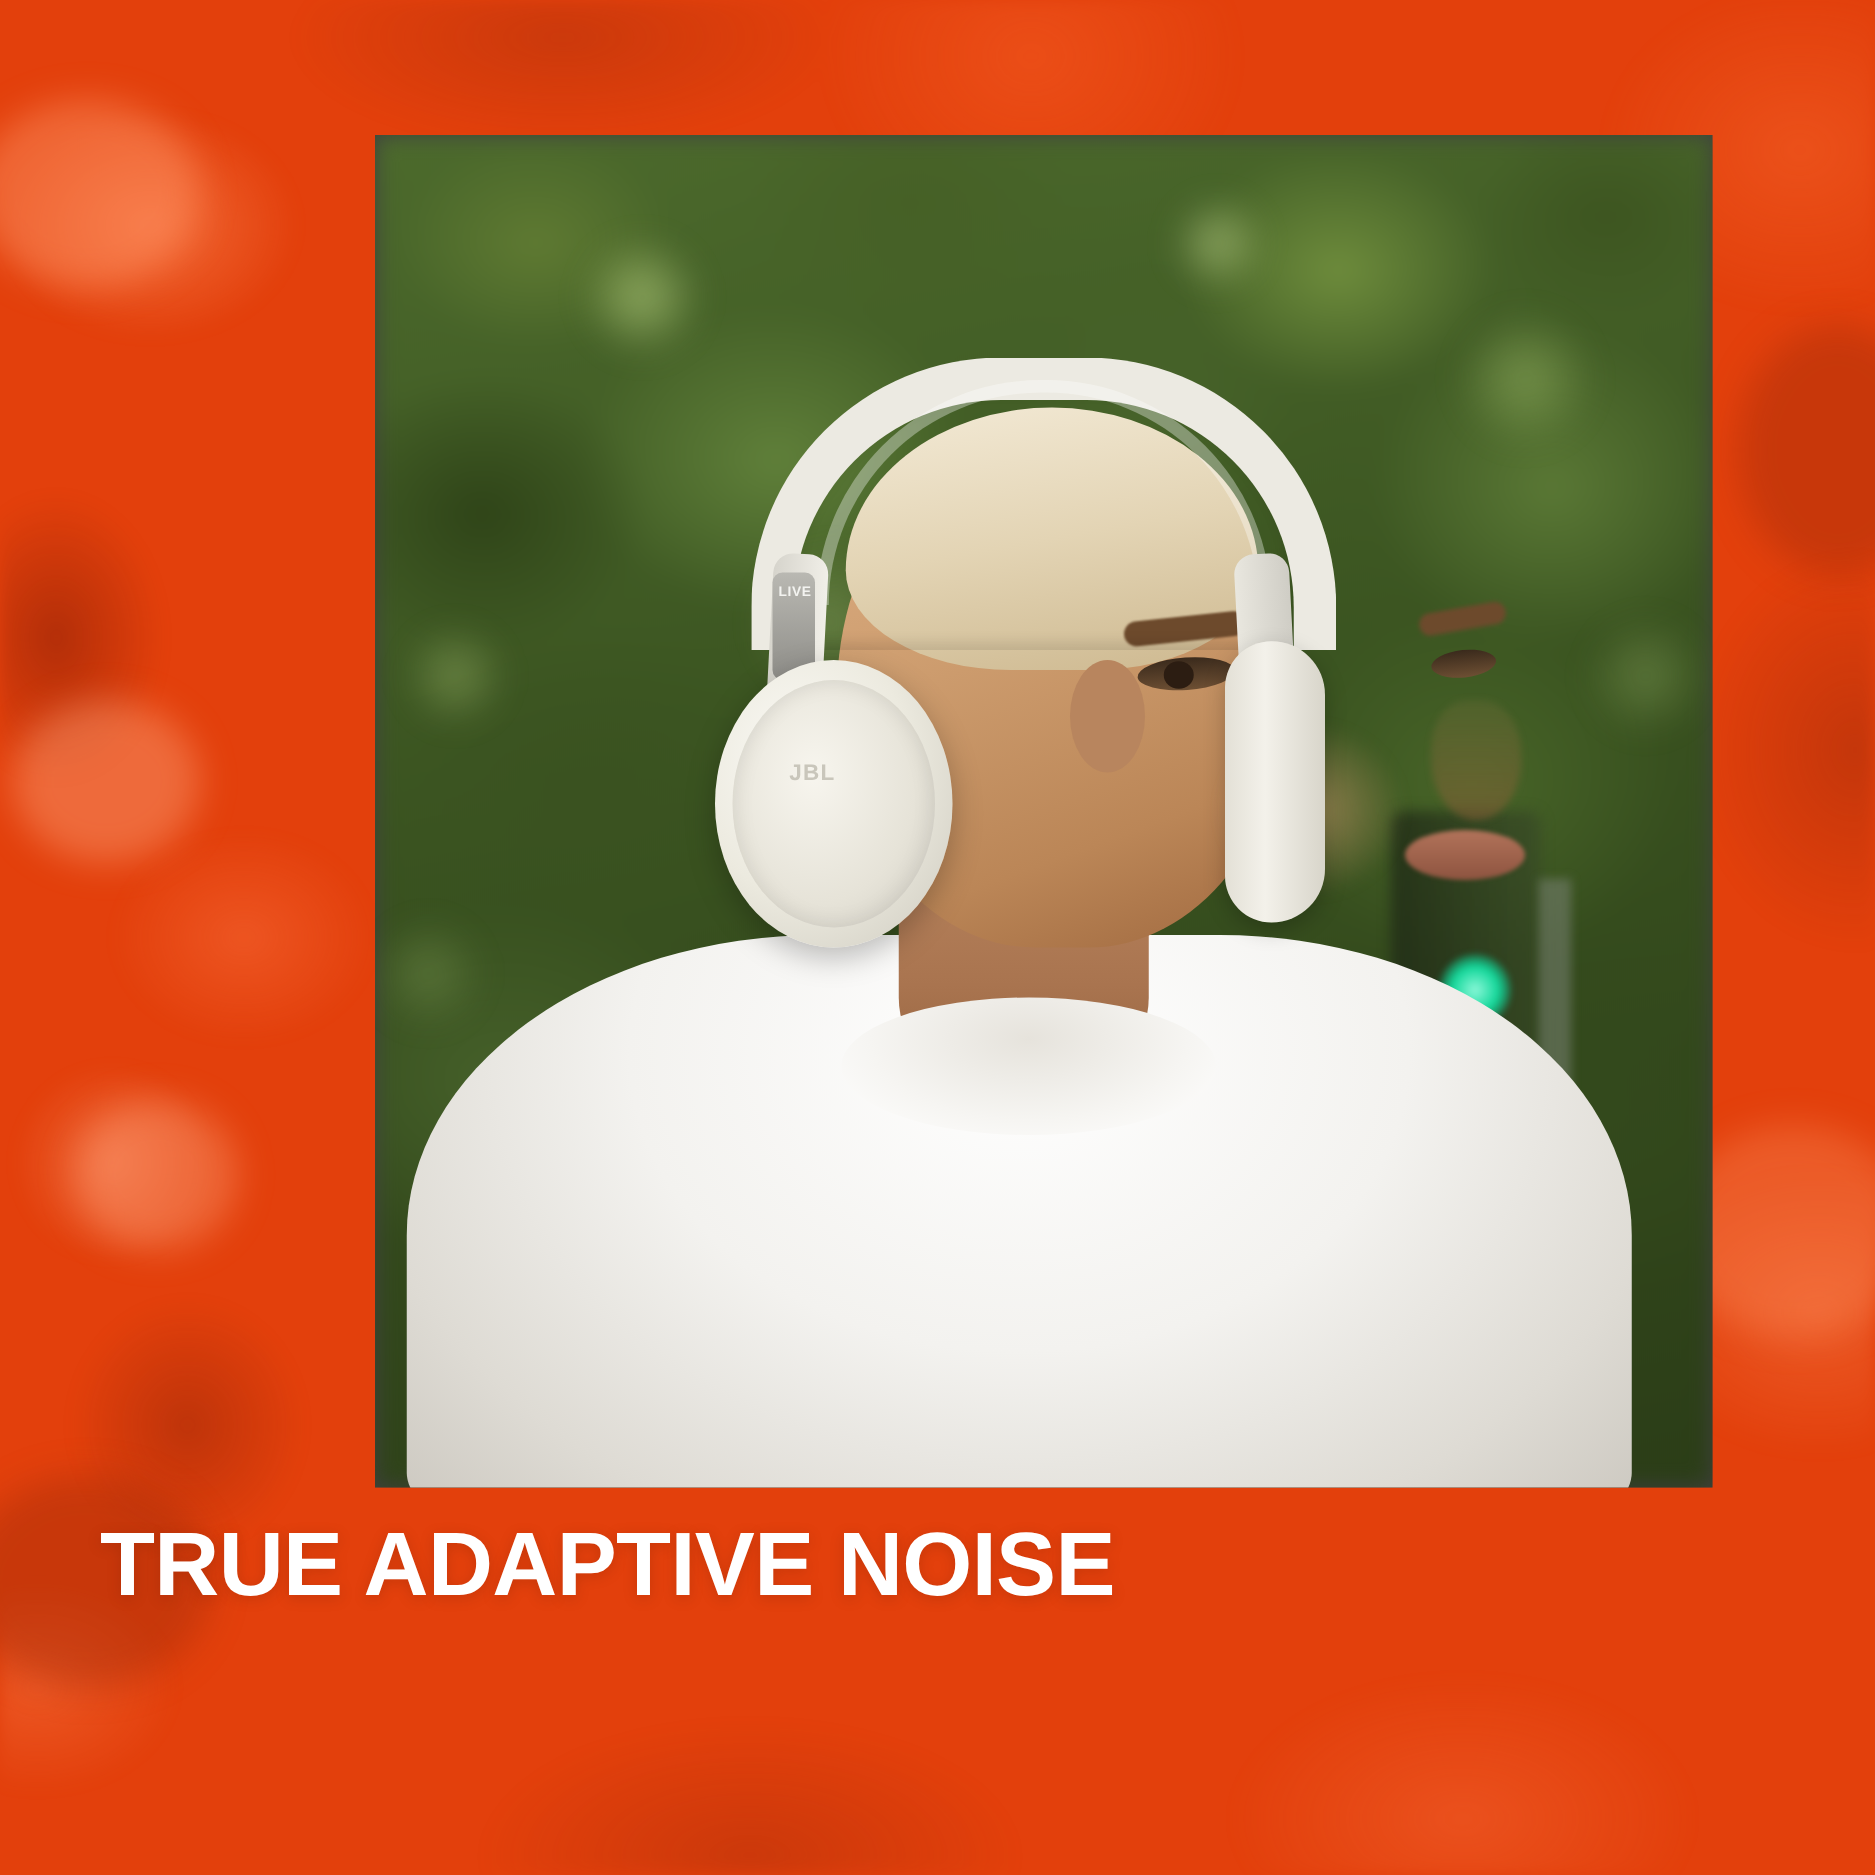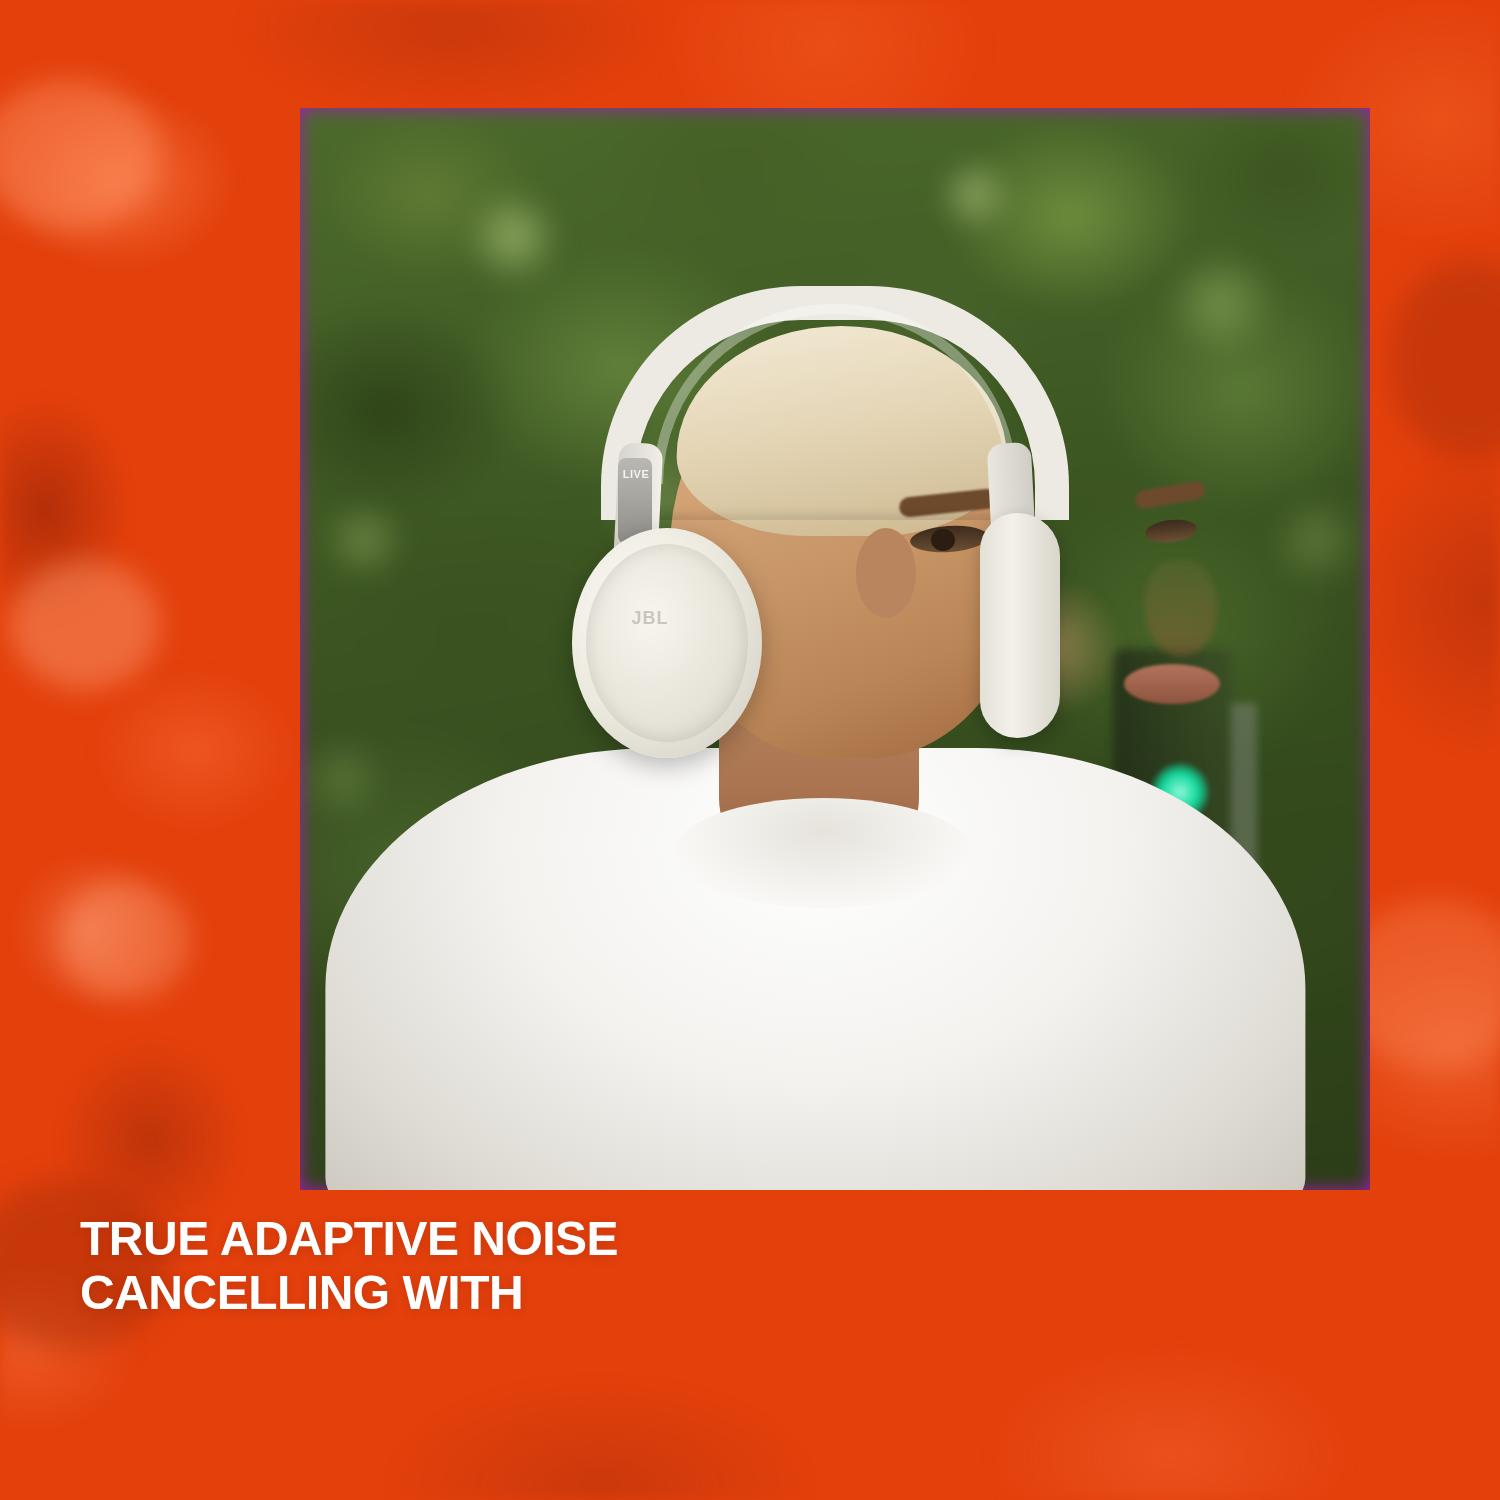--- a/index.html
+++ b/index.html
@@ -52,21 +52,21 @@
   }
 
   
   .photo {
     position: absolute;
     left: 300px;
     top: 108px;
     width: 1070px;
     height: 1082px;
     overflow: hidden;
-    background: #a21caf;
+    background: #404040;
   }
 
   
   .foliage {
     position: absolute;
     inset: 0;
     background:
       radial-gradient(ellipse 160px 120px at 12% 8%, #5f7a32, rgba(95,122,50,0) 70%),
       radial-gradient(ellipse 200px 150px at 40% 5%, #466026, rgba(70,96,38,0) 70%),
       radial-gradient(ellipse 180px 140px at 72% 10%, #6e8c3c, rgba(110,140,60,0) 70%),
@@ -316,21 +316,21 @@
 
   
   .headline {
     position: absolute;
     left: 80px;
     top: 1212px;
     width: 1200px;
     color: #ffffff;
     font-family: "Liberation Sans", sans-serif;
     font-weight: bold;
-    font-size: 48px;
+    font-size: 72px;
     line-height: 1.12;
     letter-spacing: -0.5px;
     text-transform: uppercase;
     text-shadow: 0 2px 10px rgba(120,30,5,0.25);
   }
   .headline .line { display: block; white-space: nowrap; }
 </style>
 </head>
 <body>
 
@@ -382,16 +382,15 @@
       <div class="hp-cup-r"></div>
     </div>
   </div>
 
   <div class="bottom-band">
     
   </div>
 
   <div class="headline">
     <span class="line">TRUE ADAPTIVE NOISE</span>
-    <span class="line">CANCELLING WITH</span>
   </div>
 
 </div>
 
 </body></html>

